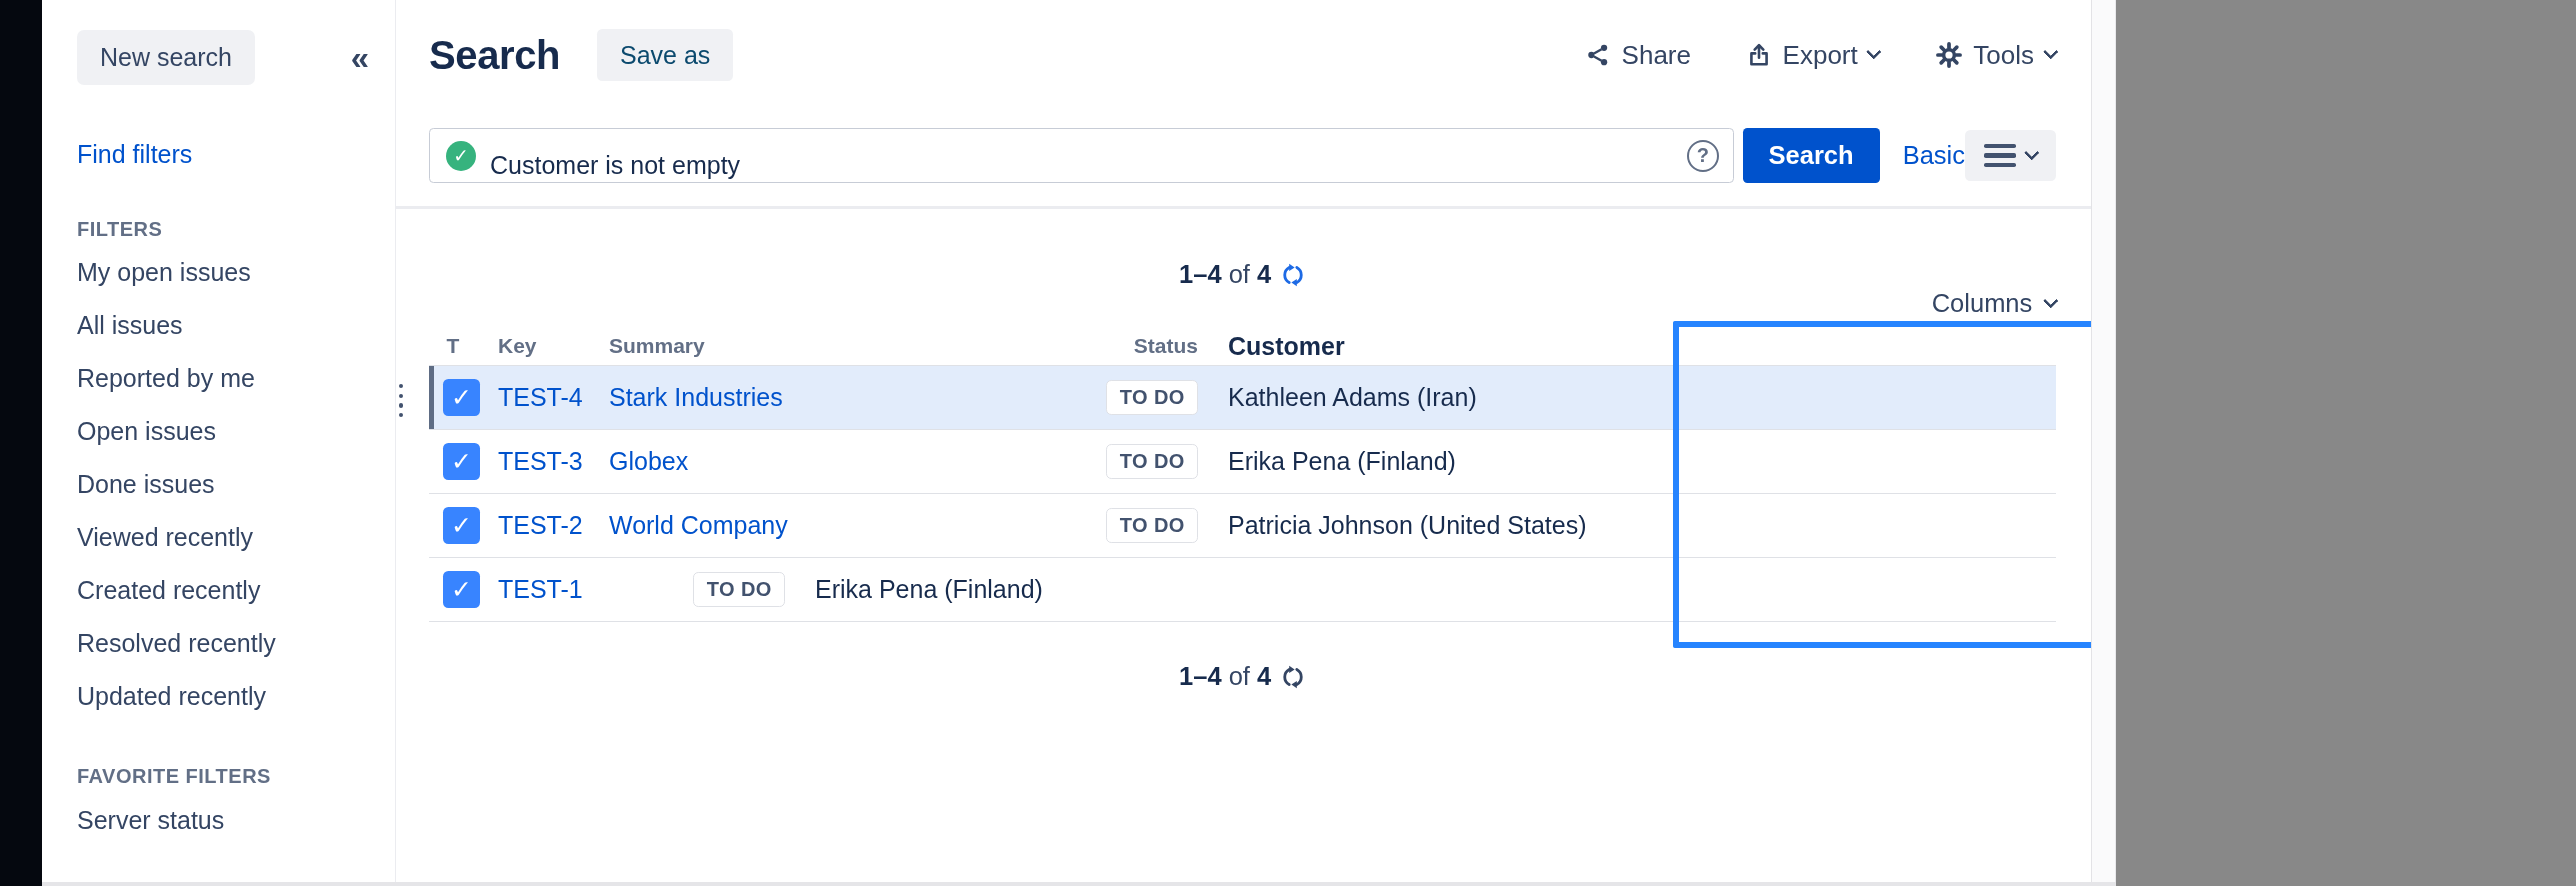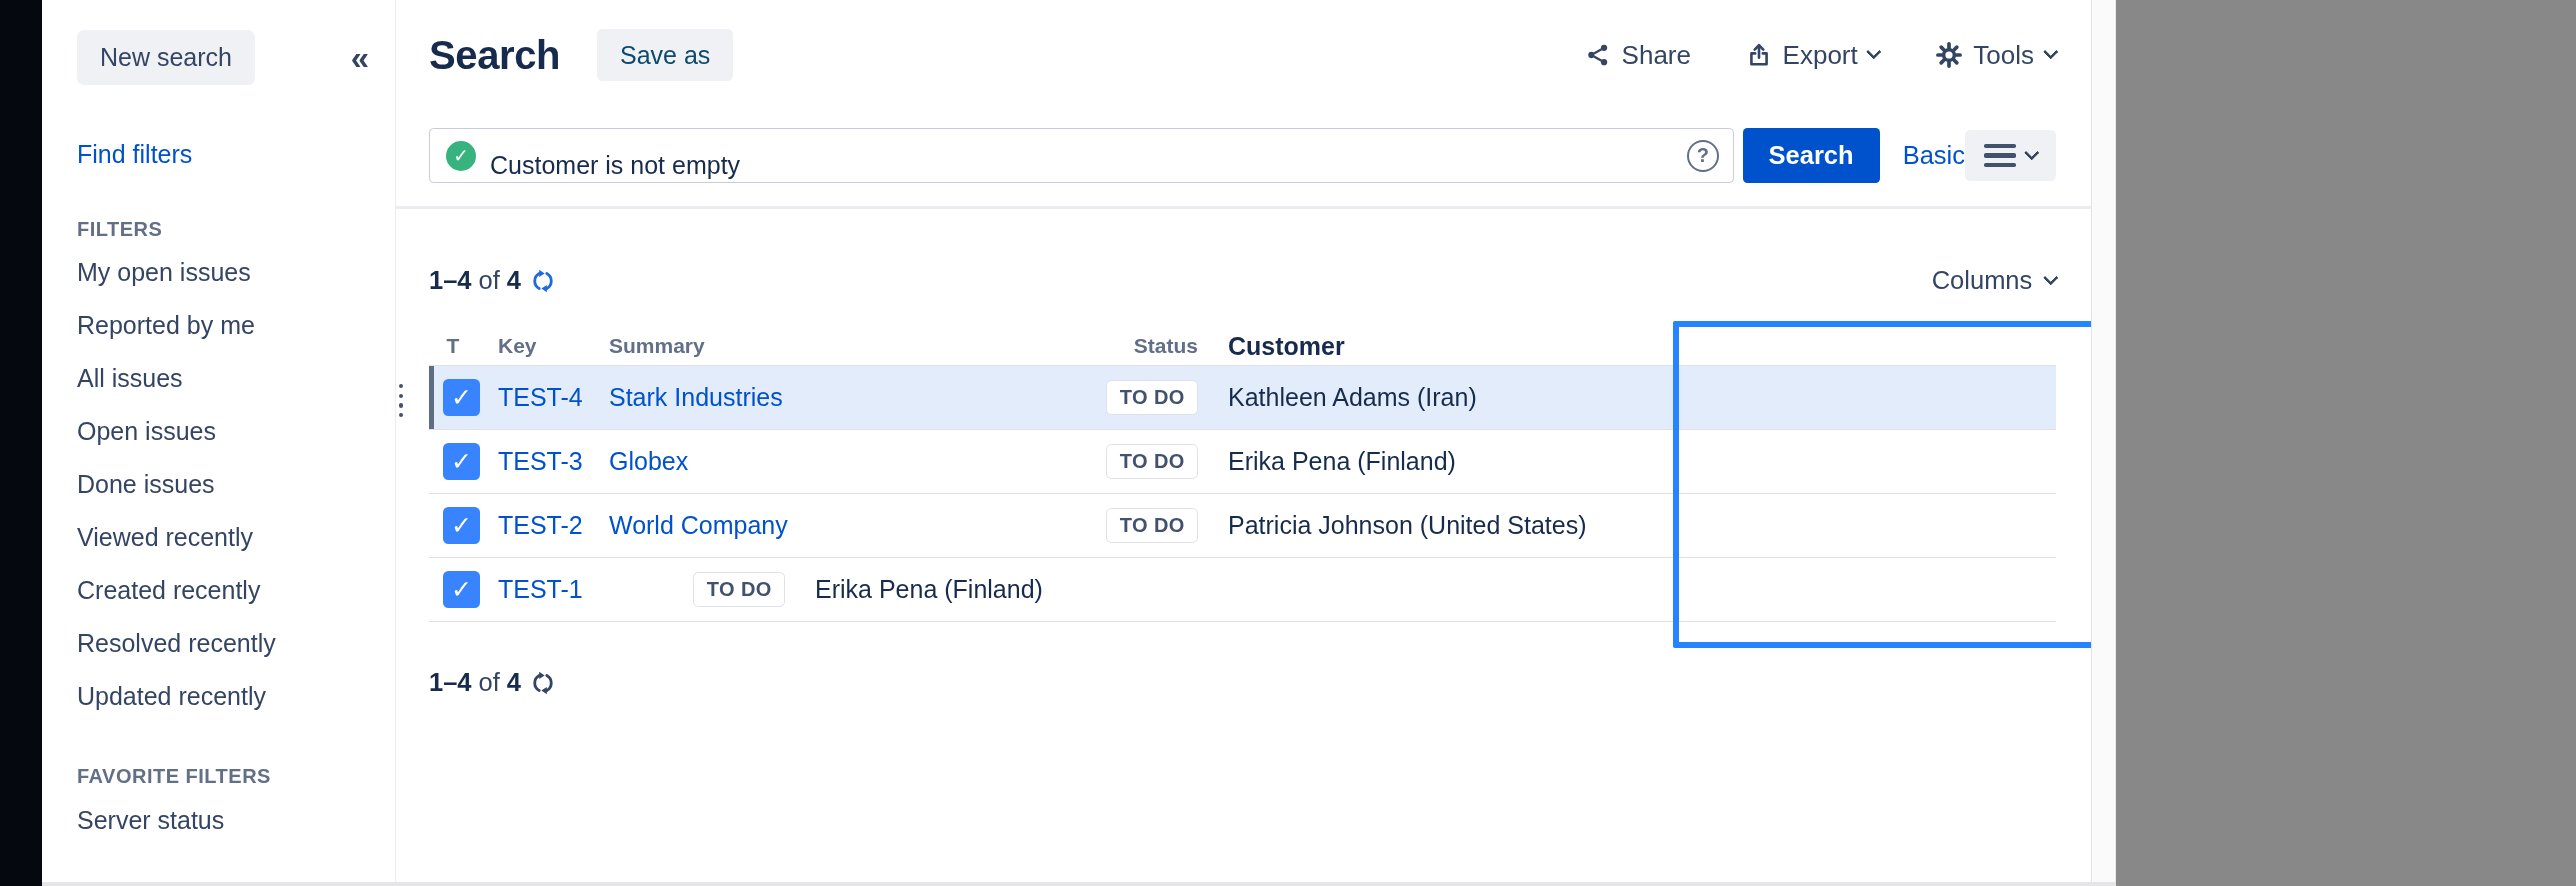--- a/index.html
+++ b/index.html
@@ -52,21 +52,21 @@
   .btn-primary { margin-left:8.8px; height:55px; padding:0 26px; background:#0052CC; color:#fff;
                  border:none; border-radius:4.4px; font-size:25.5px; font-weight:bold; font-family:inherit; cursor:pointer; }
   .basic-link { margin-left:23px; color:#0052CC; font-size:25.5px; text-decoration:none; cursor:pointer; }
   .menu-btn { margin-left:auto; width:91px; height:51px; background:#F0F1F4; border-radius:5.3px;
               display:flex; align-items:center; justify-content:center; gap:10.6px; cursor:pointer; }
   .burger { display:flex; flex-direction:column; gap:5.3px; }
   .burger i { width:32px; height:4.4px; background:#42526E; border-radius:1.8px; }
 
   .header-divider { position:absolute; left:0; right:25.5px; top:206px; height:2.6px; background:#EBECF0; }
 
-  .results-bar { margin-top:77px; height:35px; display:flex; align-items:flex-end; }
+  .results-bar { margin-top:77px; height:35px; display:flex; align-items:center;flex-direction:column; }
   .count { display:flex; align-items:center; font-size:25.5px; color:#344563; }
   .count b { color:#172B4D; }
   .count .sep { margin:0 7px; }
   .refresh { margin-left:8.8px; cursor:pointer; }
   .columns-btn { margin-left:auto; display:flex; align-items:center; gap:12.3px; color:#344563; font-size:25.5px; cursor:pointer; }
 
   
   .table { margin-top:32px; }
   .trow { display:flex; align-items:center; height:64px; border-bottom:1.8px solid #DFE1E6; position:relative; }
   .thead { height:39px; border-bottom:1.8px solid #DFE1E6; font-size:21px; font-weight:bold; color:#626F86; }
@@ -107,22 +107,22 @@
 
   <aside class="sidebar">
     <div class="sb-top">
       <button class="btn-gray">New search</button>
       <span class="collapse-glyph">«</span>
     </div>
     <a class="find-filters">Find filters</a>
     <div class="sb-heading">FILTERS</div>
     <ul class="sb-list">
       <li>My open issues</li>
+      <li>All issues</li>
       <li>Reported by me</li>
-      <li>All issues</li>
       <li>Open issues</li>
       <li>Done issues</li>
       <li>Viewed recently</li>
       <li>Created recently</li>
       <li>Resolved recently</li>
       <li>Updated recently</li>
     </ul>
     <div class="sb-heading fav">FAVORITE FILTERS</div>
     <ul class="sb-list">
       <li>Server status</li>

